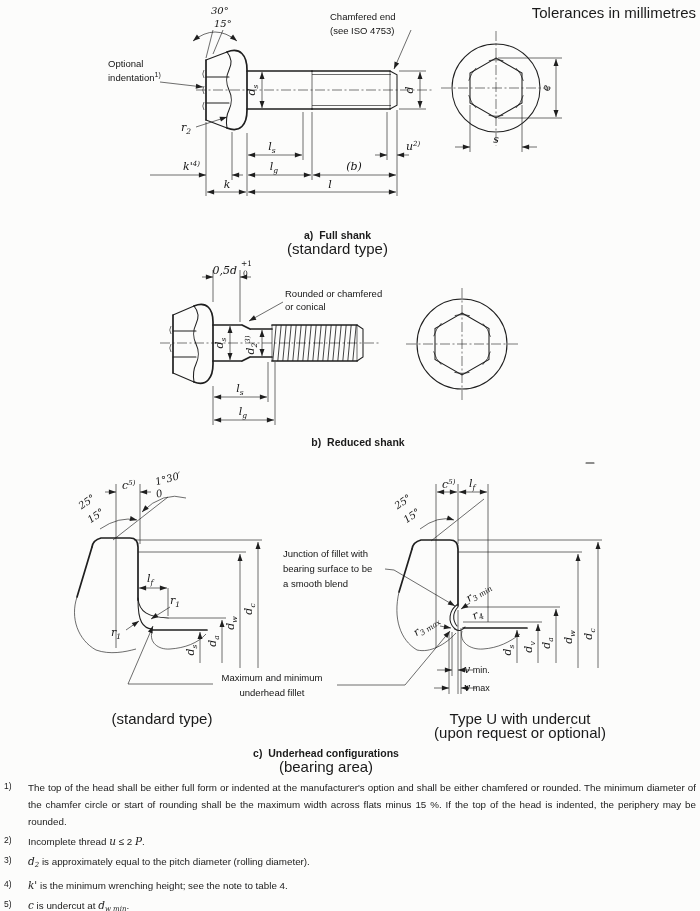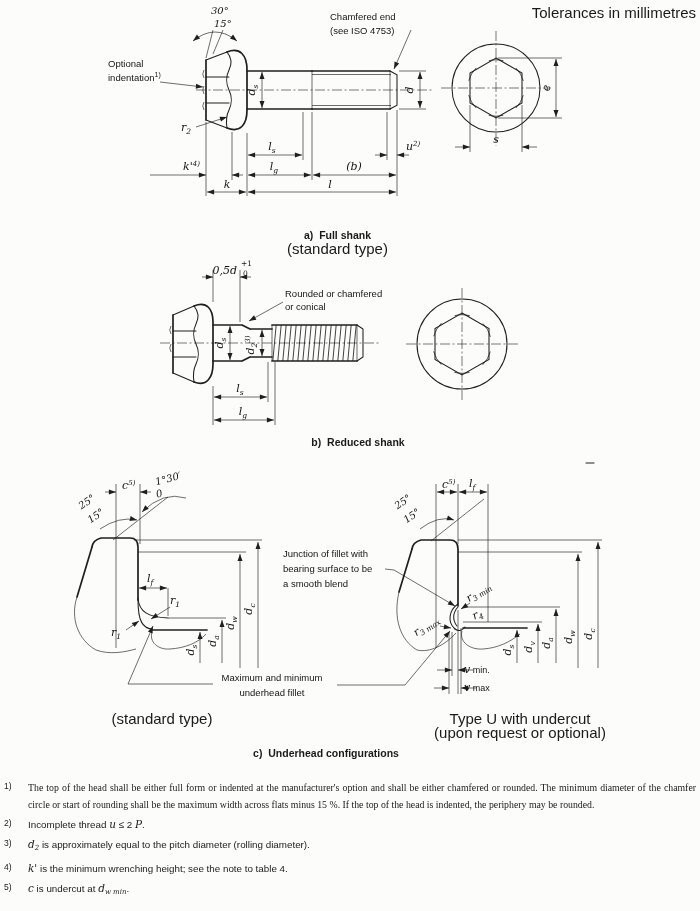--- a/index.html
+++ b/index.html
@@ -21,21 +21,21 @@
   text.ang{font:italic 10px "DejaVu Serif",serif;fill:#141414;}
   
   .cap{position:absolute;text-align:center;line-height:14px;}
   .capmain{font-weight:bold;font-size:10.5px;}
   .capsub{font-size:15px;}
   .tol-note{position:absolute;top:4px;right:4px;font-size:15px;}
   
   .footnotes{position:absolute;left:4px;right:4px;top:779px;font-size:9.8px;line-height:17px;}
   .fn{position:relative;padding-left:24px;margin-bottom:3px;}
   .fn .mk{position:absolute;left:0;top:-1px;font-size:8.5px;}
-  .fn1-text{text-align:justify;display:block;font-family:Liberation Serif, serif;}
+  .fn1-text{text-align:justify;display:block;}
   .var{font:italic 10.5px "DejaVu Serif",serif;}
   .fsub{font-size:7px;vertical-align:-2px;font-style:italic;font-family:"DejaVu Serif",serif;}
 </style>
 </head>
 <body>
 
 <div class="page">
 
   <div class="tol-note">Tolerances in millimetres</div>
 
@@ -296,20 +296,21 @@
     <div class="capsub">(standard type)</div>
   </div>
 
   <div class="cap" style="left:420px;top:712px;width:200px;">
     <div class="capsub">Type U with undercut</div>
     <div class="capsub">(upon request or optional)</div>
   </div>
 
   <div class="cap" style="left:226px;top:746px;width:200px;">
     <div class="capmain"><span>c)</span>&nbsp;&nbsp;<span>Underhead configurations</span></div>
+    <div class="capsub">(bearing area)</div>
   </div>
 
   <div class="footnotes">
     <div class="fn">
       <span class="mk">1)</span>
       <span class="fn1-text">The top of the head shall be either full form or indented at the manufacturer's option and shall be either chamfered or rounded. The minimum diameter of the chamfer circle or start of rounding shall be the maximum width across flats minus 15 %. If the top of the head is indented, the periphery may be rounded.</span>
     </div>
     <div class="fn">
       <span class="mk">2)</span><span>Incomplete thread </span><span class="var">u</span><span> ≤ 2 </span><span class="var">P</span><span>.</span>
     </div>

